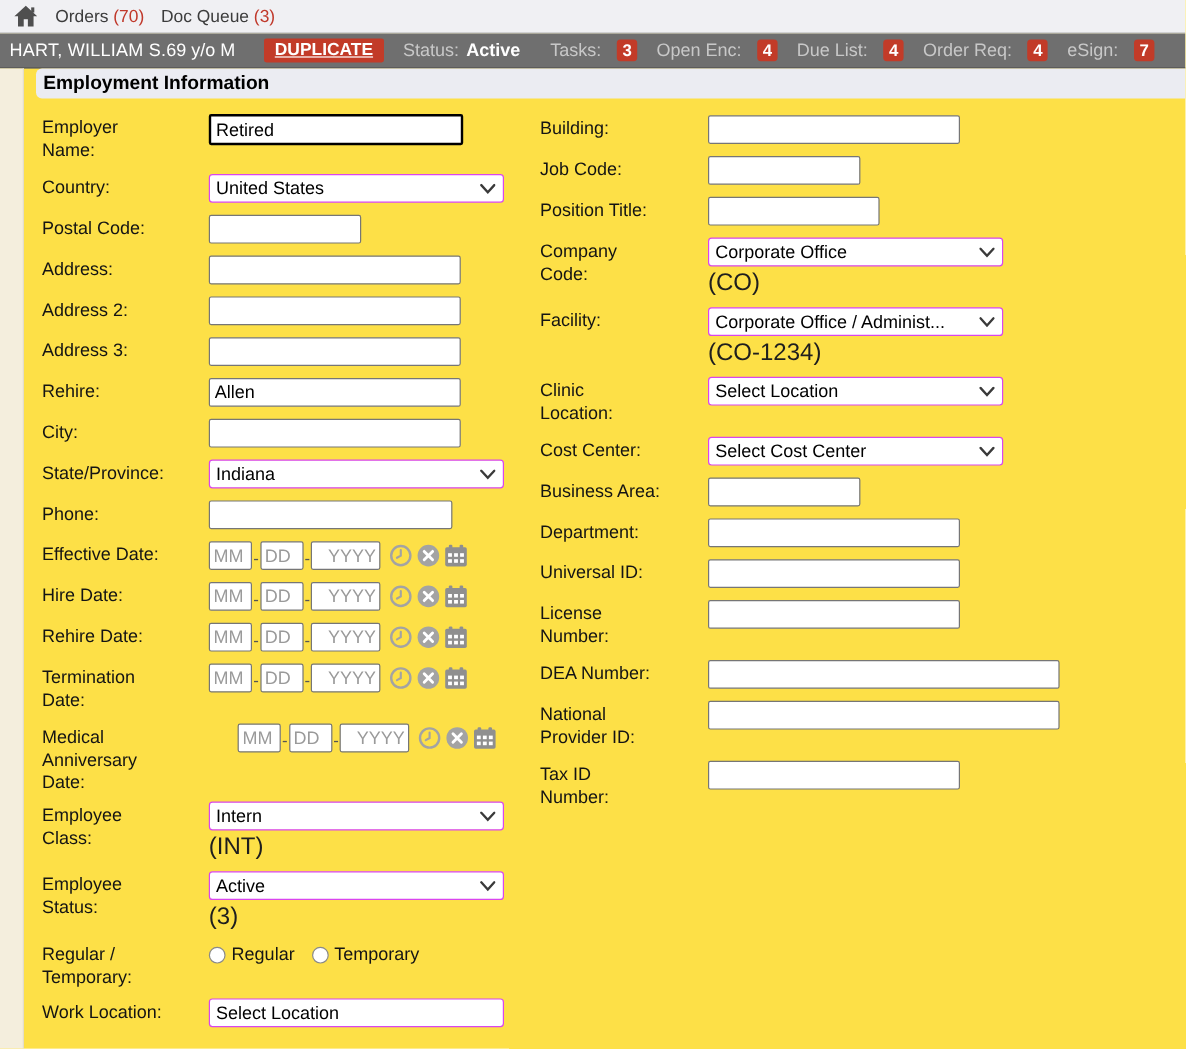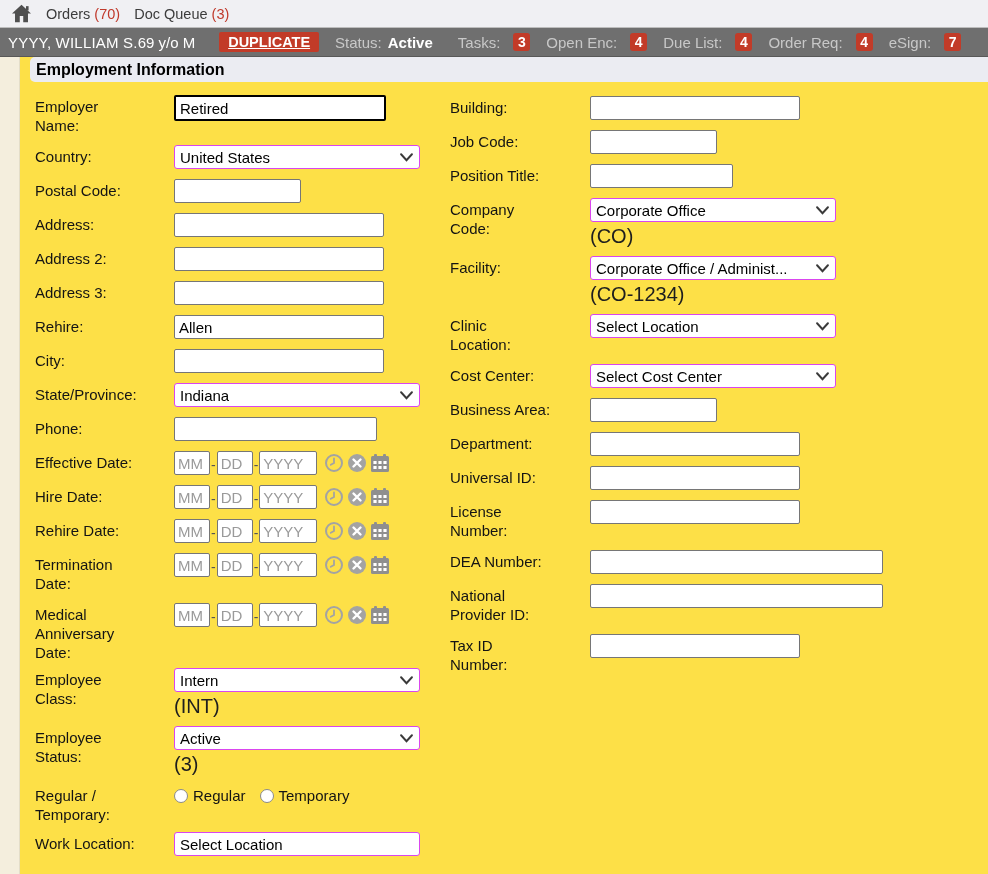--- a/index.html
+++ b/index.html
@@ -39,21 +39,21 @@
   .sechead { position:absolute; top:57px; left:30px; width:958px; height:25px;
              background:#ebecf2; border-radius:5px 0 0 5px; }
   .sechead h1 { font-size:16px; font-weight:bold; color:#000;
                 line-height:25px; padding-left:6px; }
 
   .col { position:absolute; }
   .col-left  { left:35px;  top:95px; width:410px; }
   .col-right { left:450px; top:96px; width:535px; }
 
   .row { display:flex; align-items:flex-start; margin-bottom:10px; }
-  .row.mb6 { margin-bottom:6px; } .row.mb8 { margin-bottom:8px; }
+  .row.mb6 { margin-bottom:6px;gap:24px; } .row.mb8 { margin-bottom:8px; }
   .lbl { flex:0 0 139px; width:139px; font-size:15px; line-height:19px;
          color:#141414; white-space:pre-line; padding-top:2px; }
   .col-right .lbl { flex-basis:140px; width:140px; }
   .ctrl { display:flex; flex-direction:column; }
 
   .txt { height:24px; border:1px solid #767676; border-radius:2px;
          font-family:"Liberation Sans", sans-serif; font-size:15px;
          padding:0 4px; color:#000; background:#fff; outline:none; }
   .txt.focused { border:2px solid #000; height:26px; }
   .w211{width:212px;} .w210{width:210px;} .w203{width:203px;} .w143{width:143px;}
@@ -62,21 +62,21 @@
   .sel { width:246px; height:24px; border:1px solid #d946ef; border-radius:3px;
          background:#fff; display:flex; align-items:center; font-size:15px;
          color:#000; padding:0 6px 0 5px; cursor:default; justify-content:space-between; }
   .sel span { white-space:nowrap; overflow:hidden; }
   .code { font-size:20px; color:#1e1e1e; margin-top:3px; }
 
   .dategrp { display:flex; align-items:center; }
   .dt { width:36px; height:24px; border:1px solid #767676; border-radius:2px;
         font-family:"Liberation Sans", sans-serif; font-size:15px; padding:0 3px;
         color:#000; outline:none; }
-  .dt.y { width:58px; }
+  .dt.y { width:58px;text-align:right; }
   .dt::placeholder { color:#9a9a9a; opacity:1; }
   .txt::placeholder { color:#9a9a9a; opacity:1; }
   .dsep { color:#555; font-size:14px; margin:4px 1px 0 1px; }
   .dicons { display:flex; align-items:center; gap:3px; margin-left:7px; }
   .dicon { cursor:pointer; display:flex; }
 
   .radios { display:flex; align-items:center; padding-top:3px; }
   .ropt { display:flex; align-items:center; margin-right:14px; font-size:15px; color:#141414; }
   .rcirc { width:14px; height:14px; border:1px solid #8a8a8a; border-radius:50%;
            background:#fff; margin-right:5px; flex:none; cursor:pointer; }
@@ -91,21 +91,21 @@
       <svg width="21" height="19" viewBox="0 0 24 22">
         <path d="M12 1 L23 11 H19.5 V21 H14 V14 H10 V21 H4.5 V11 H1 Z" fill="#4f4f4f"></path>
         <rect x="17.2" y="2.5" width="3" height="5" fill="#4f4f4f"></rect>
       </svg>
     </span>
     <span class="toplink"><span>Orders</span> <span class="cnt">(70)</span></span>
     <span class="toplink"><span>Doc Queue</span> <span class="cnt">(3)</span></span>
   </div>
 
   <div class="pbar">
-    <span class="pname">YYYY, WILLIAM S.</span>
+    <span class="pname">HART, WILLIAM S.</span>
     <span class="page">69 y/o M</span>
     <span class="dup">DUPLICATE</span>
     <span class="statgrp">
       <span class="glabel">Status:</span>
       <span class="gval">Active</span>
     </span>
     <span class="statgrp first">
       <span class="glabel">Tasks:</span>
       <span class="badge">3</span>
     </span>

